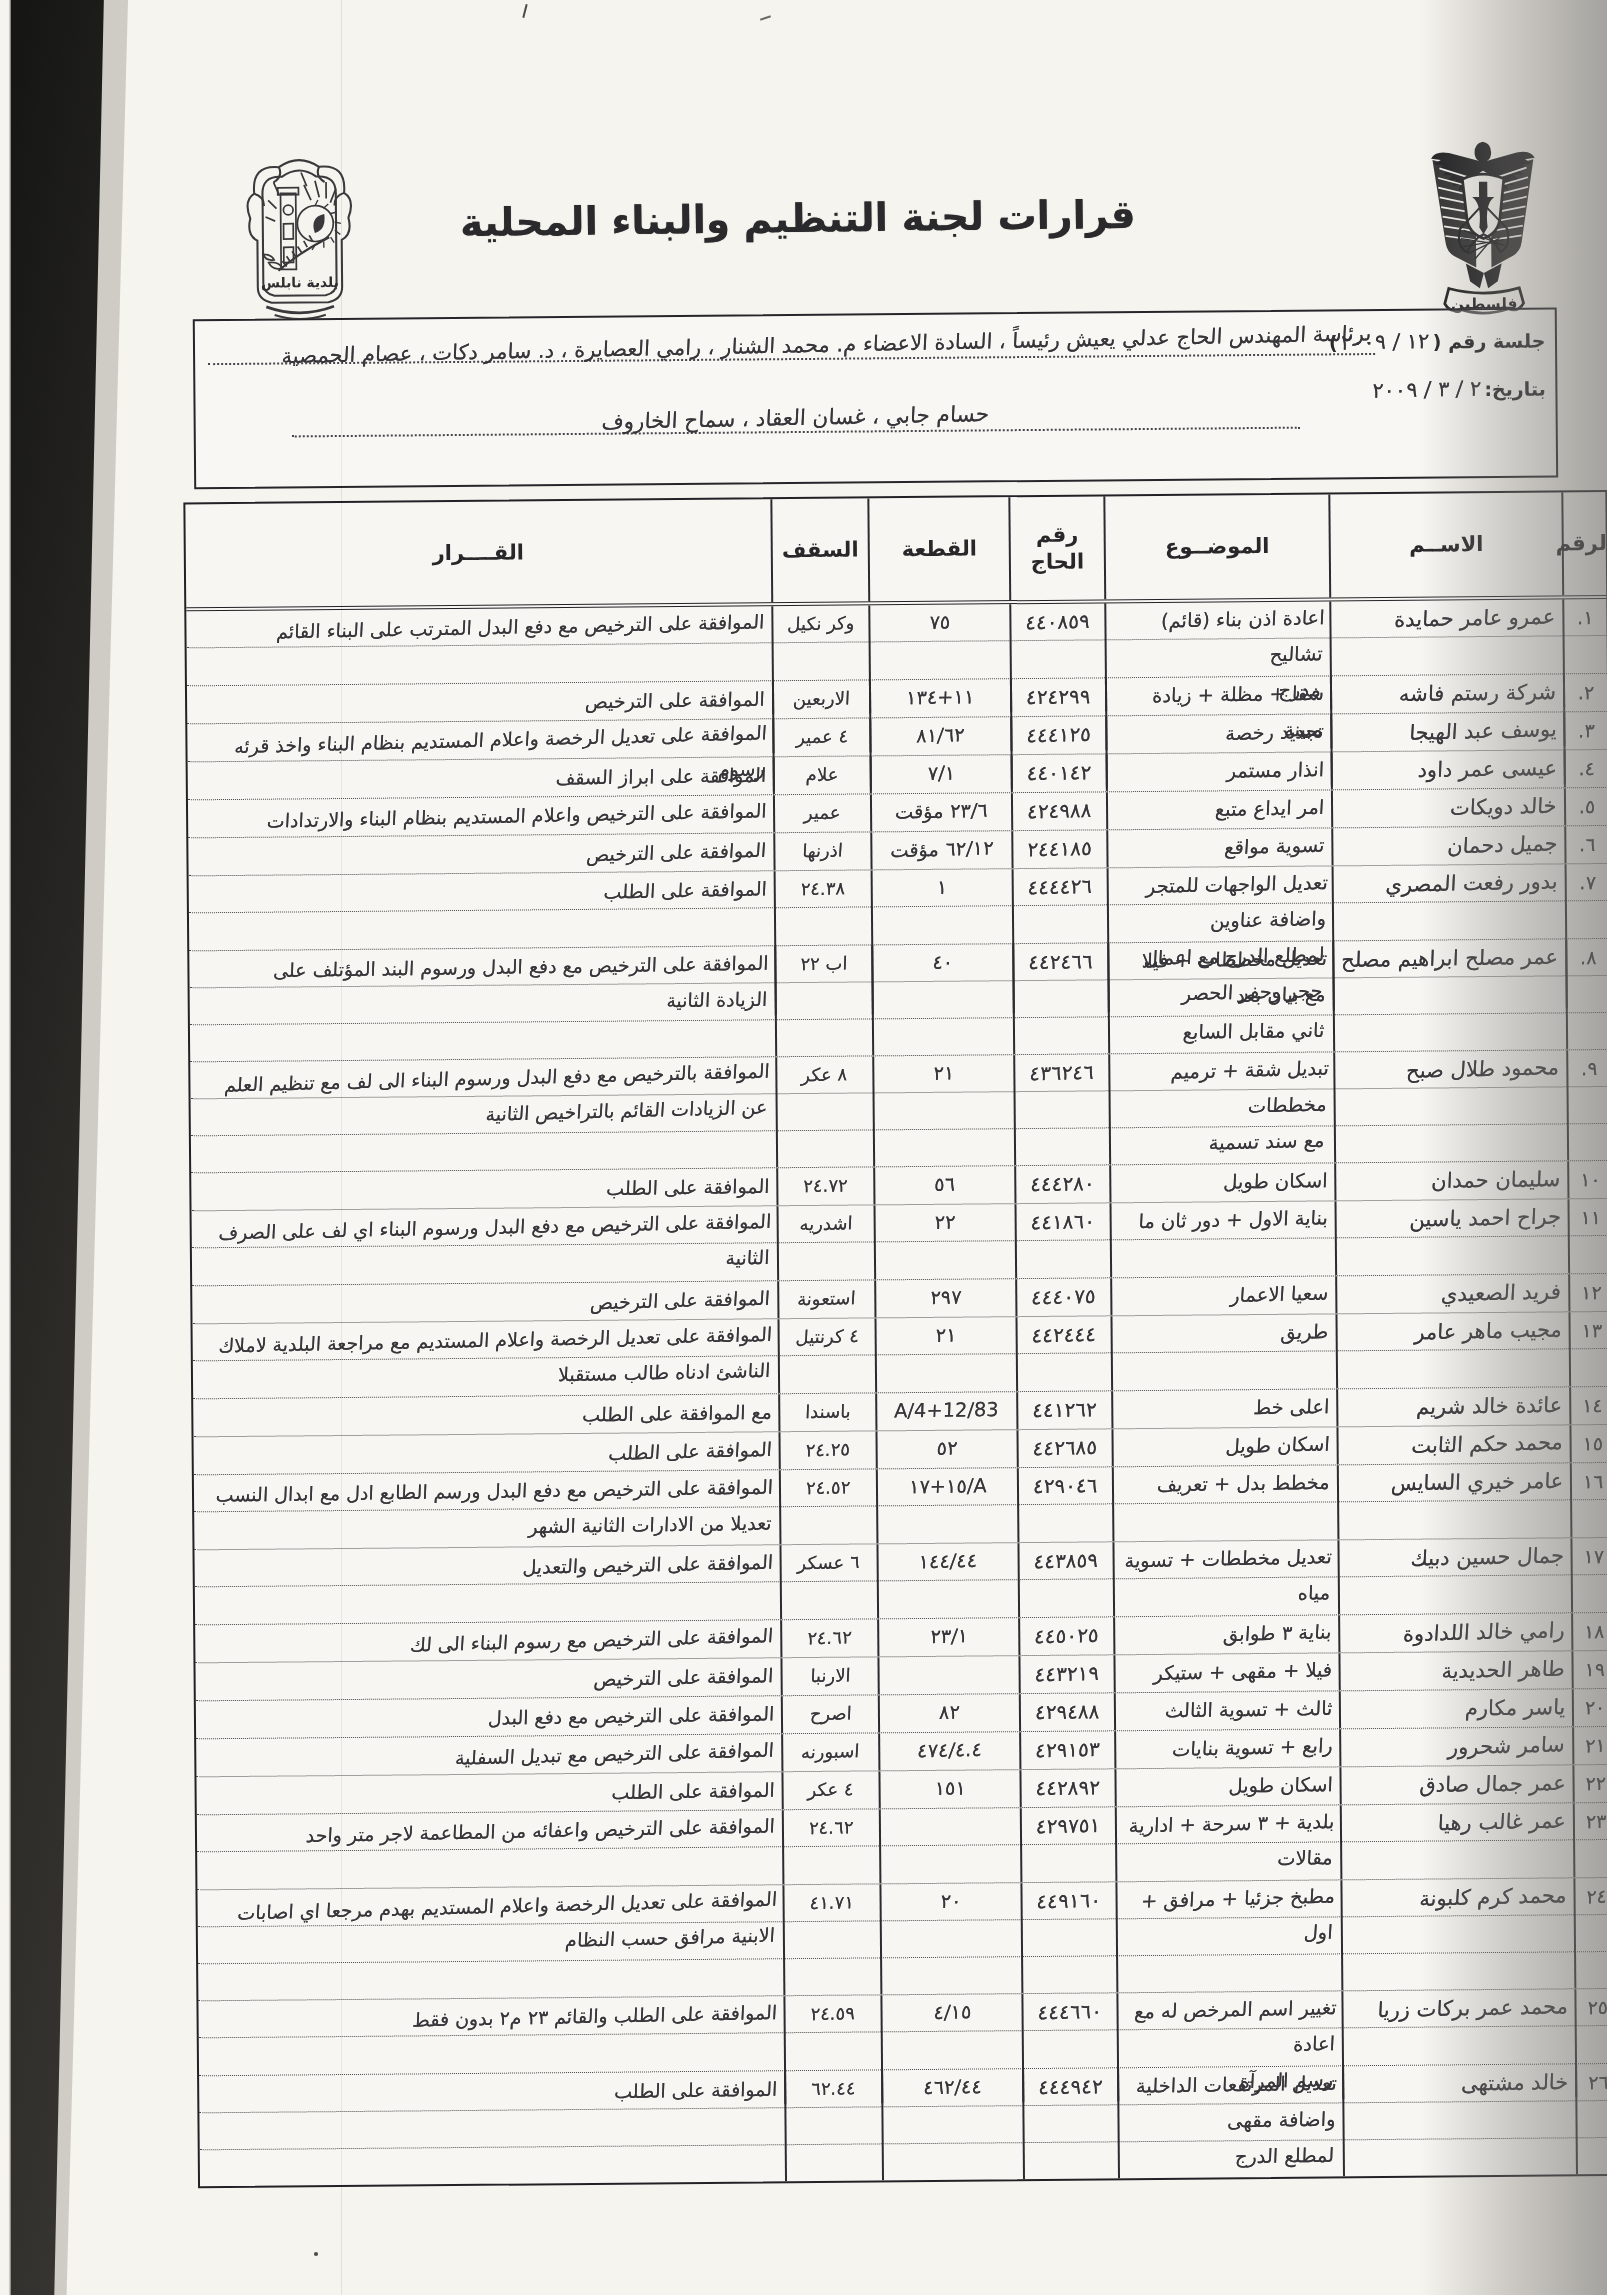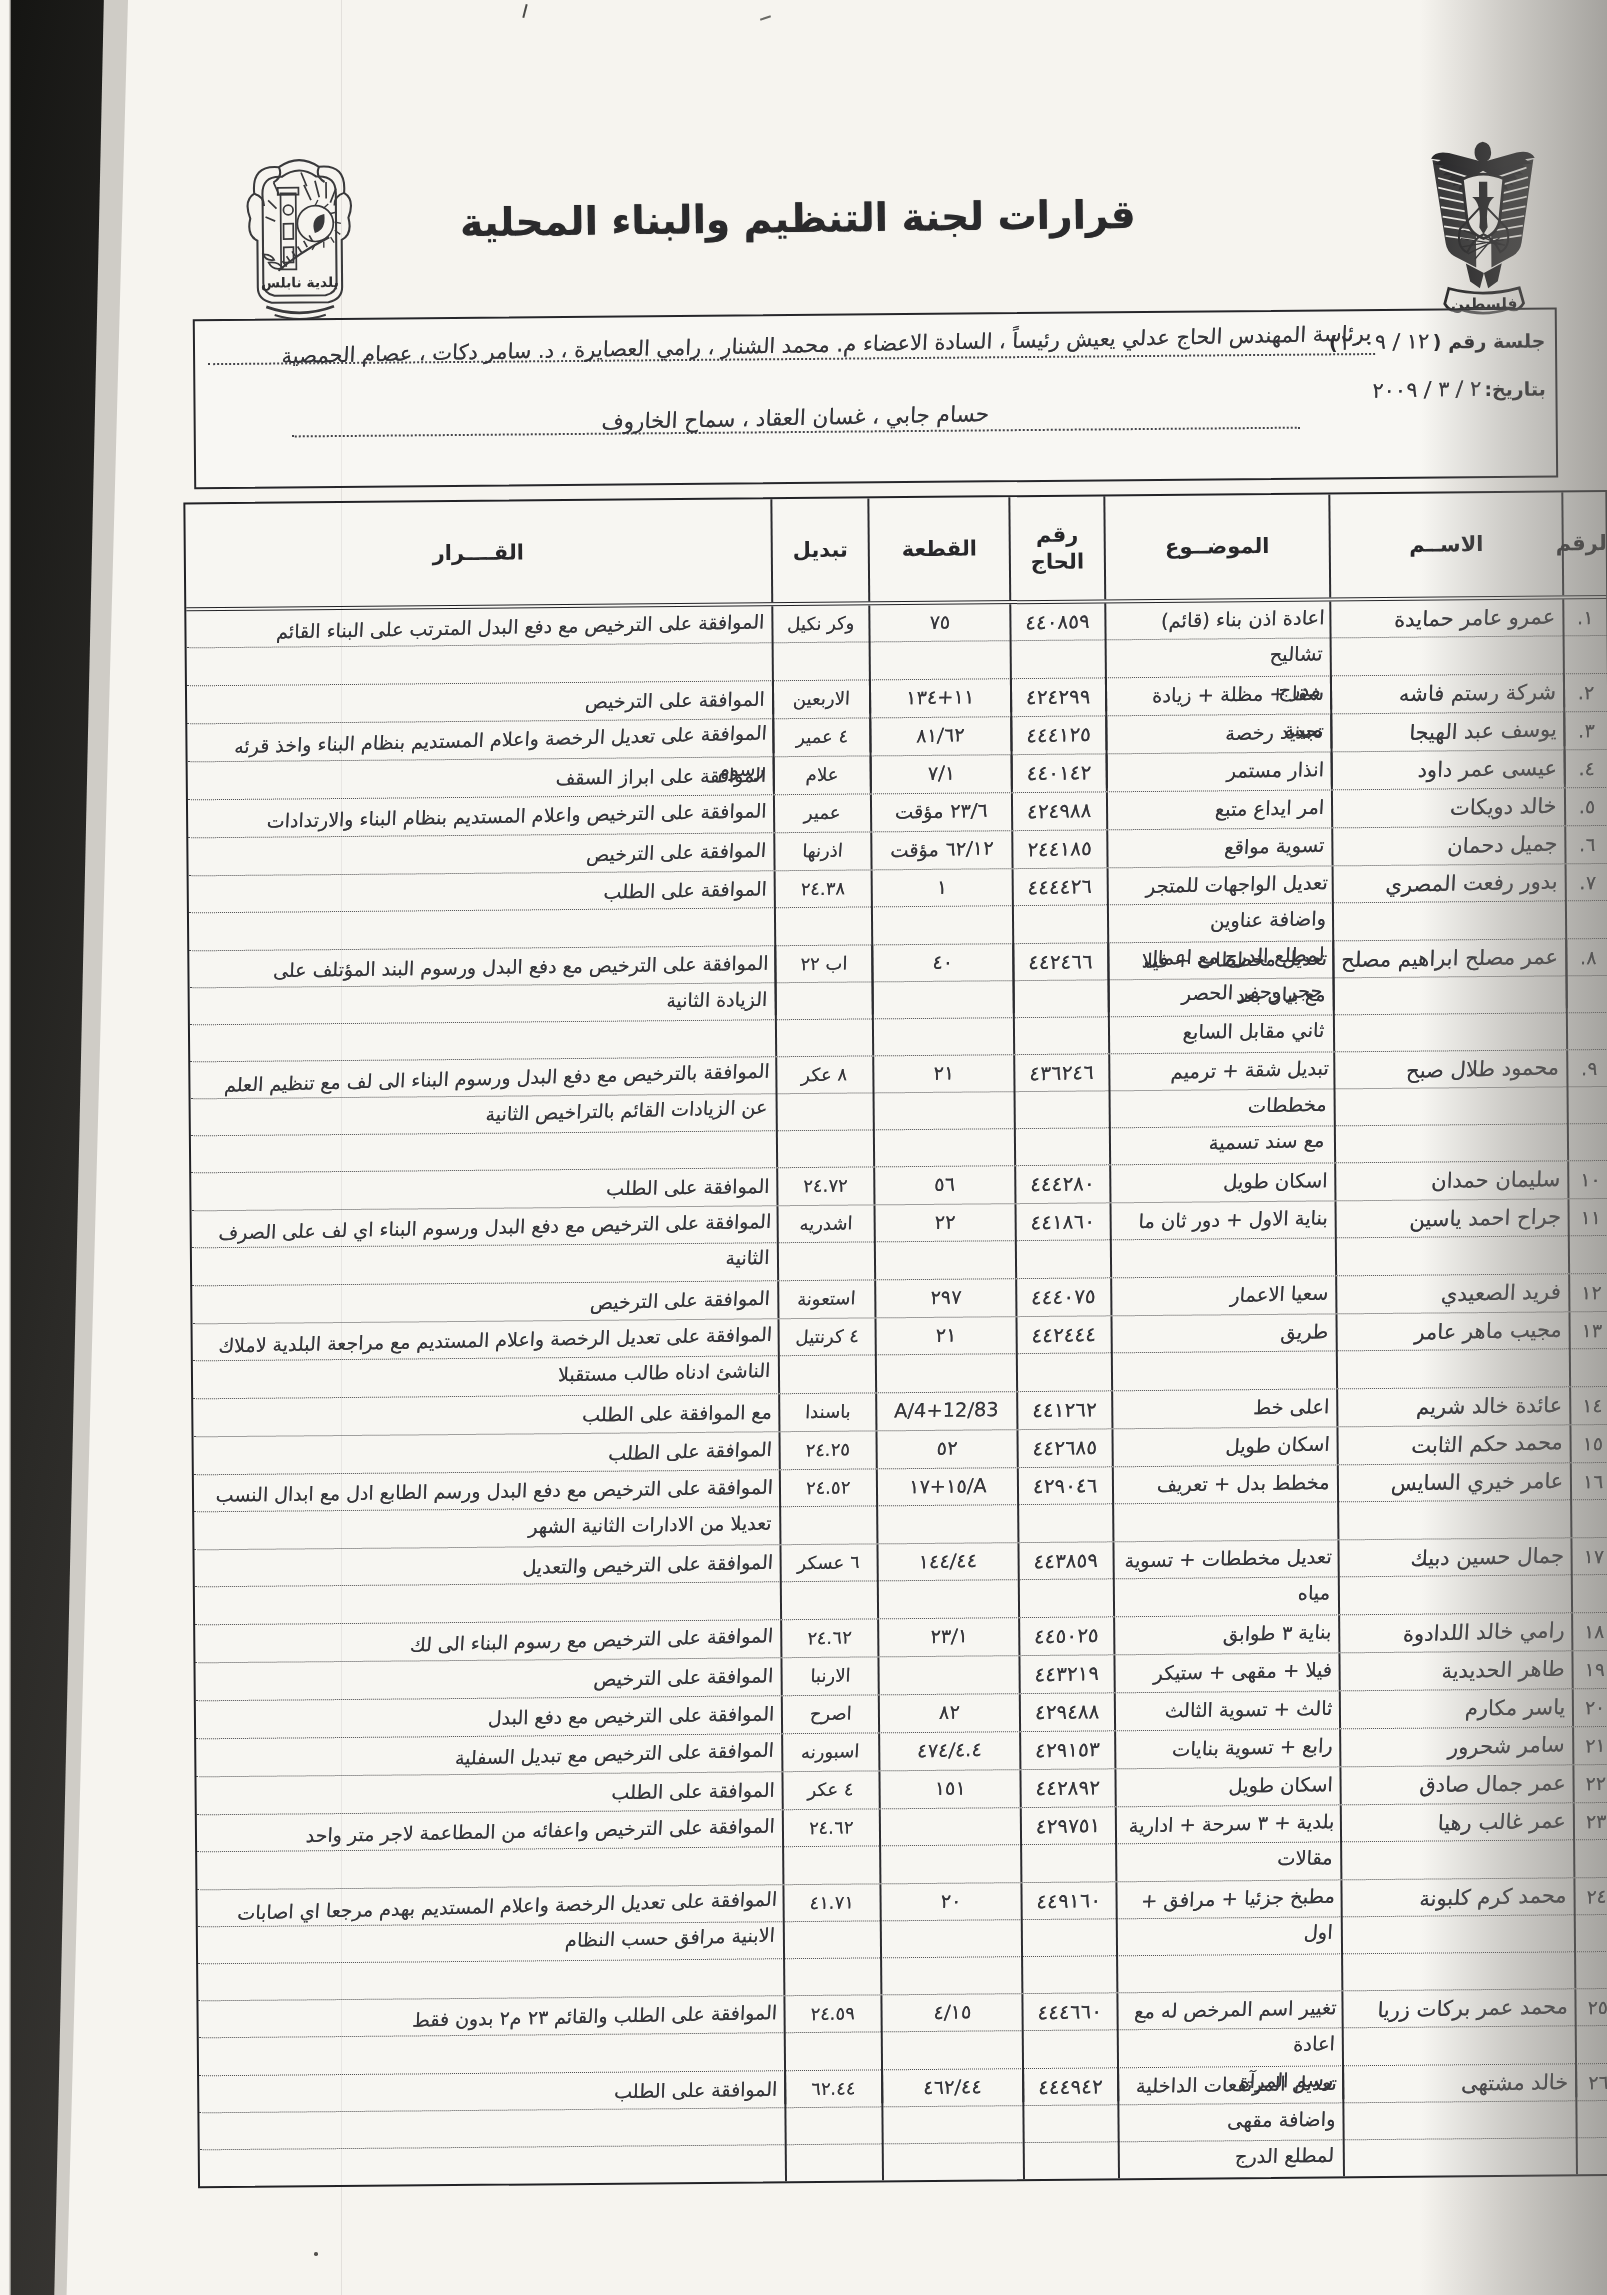--- a/index.html
+++ b/index.html
@@ -161,21 +161,21 @@
     </div>
 
     <div class="big-table">
       <div class="thead">
         <div class="hcell">الرقم</div>
         <div class="hcell">الاســم</div>
         <div class="hcell">الموضــوع</div>
         <div class="hcell">رقم
 الحاج</div>
         <div class="hcell">القطعة</div>
-        <div class="hcell">تبديل</div>
+        <div class="hcell">السقف</div>
         <div class="hcell">القــــرار</div>
       </div>
       <div id="tbody">
           <div class="row lines-2">
             <div class="cell cell-num"><span class="hw">١.</span></div>
             <div class="cell cell-name"><span class="hw">عمرو عامر حمايدة</span></div>
             <div class="cell cell-subject"><span class="hw">اعادة اذن بناء (قائم) تشاليح
 مدرج</span></div>
             <div class="cell cell-request"><span class="hw">٤٤٠٨٥٩</span></div>
             <div class="cell cell-parcel"><span class="hw">٧٥</span></div>

